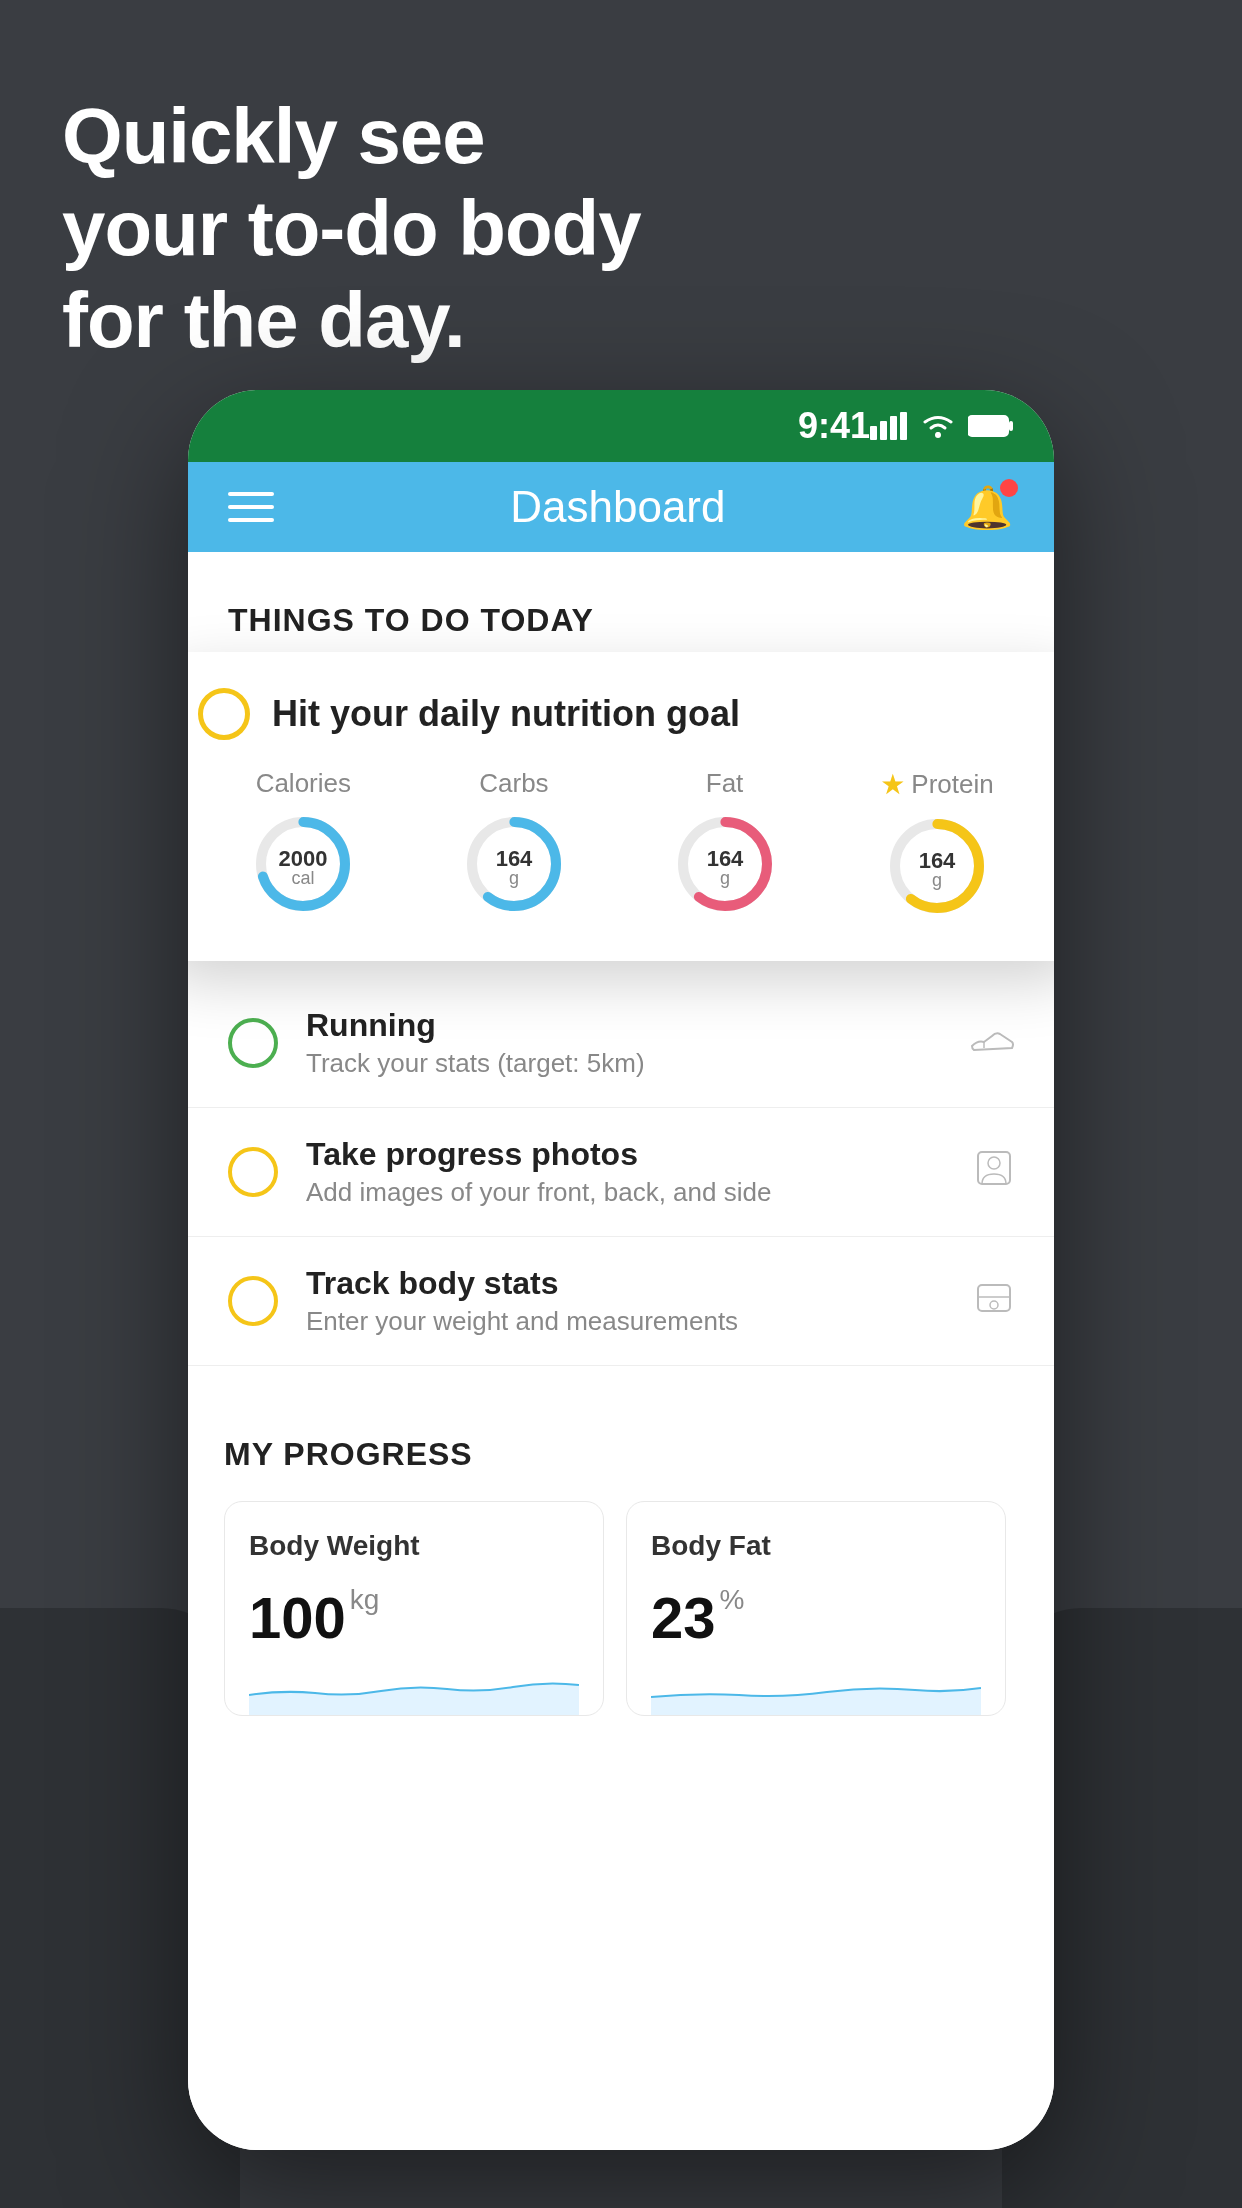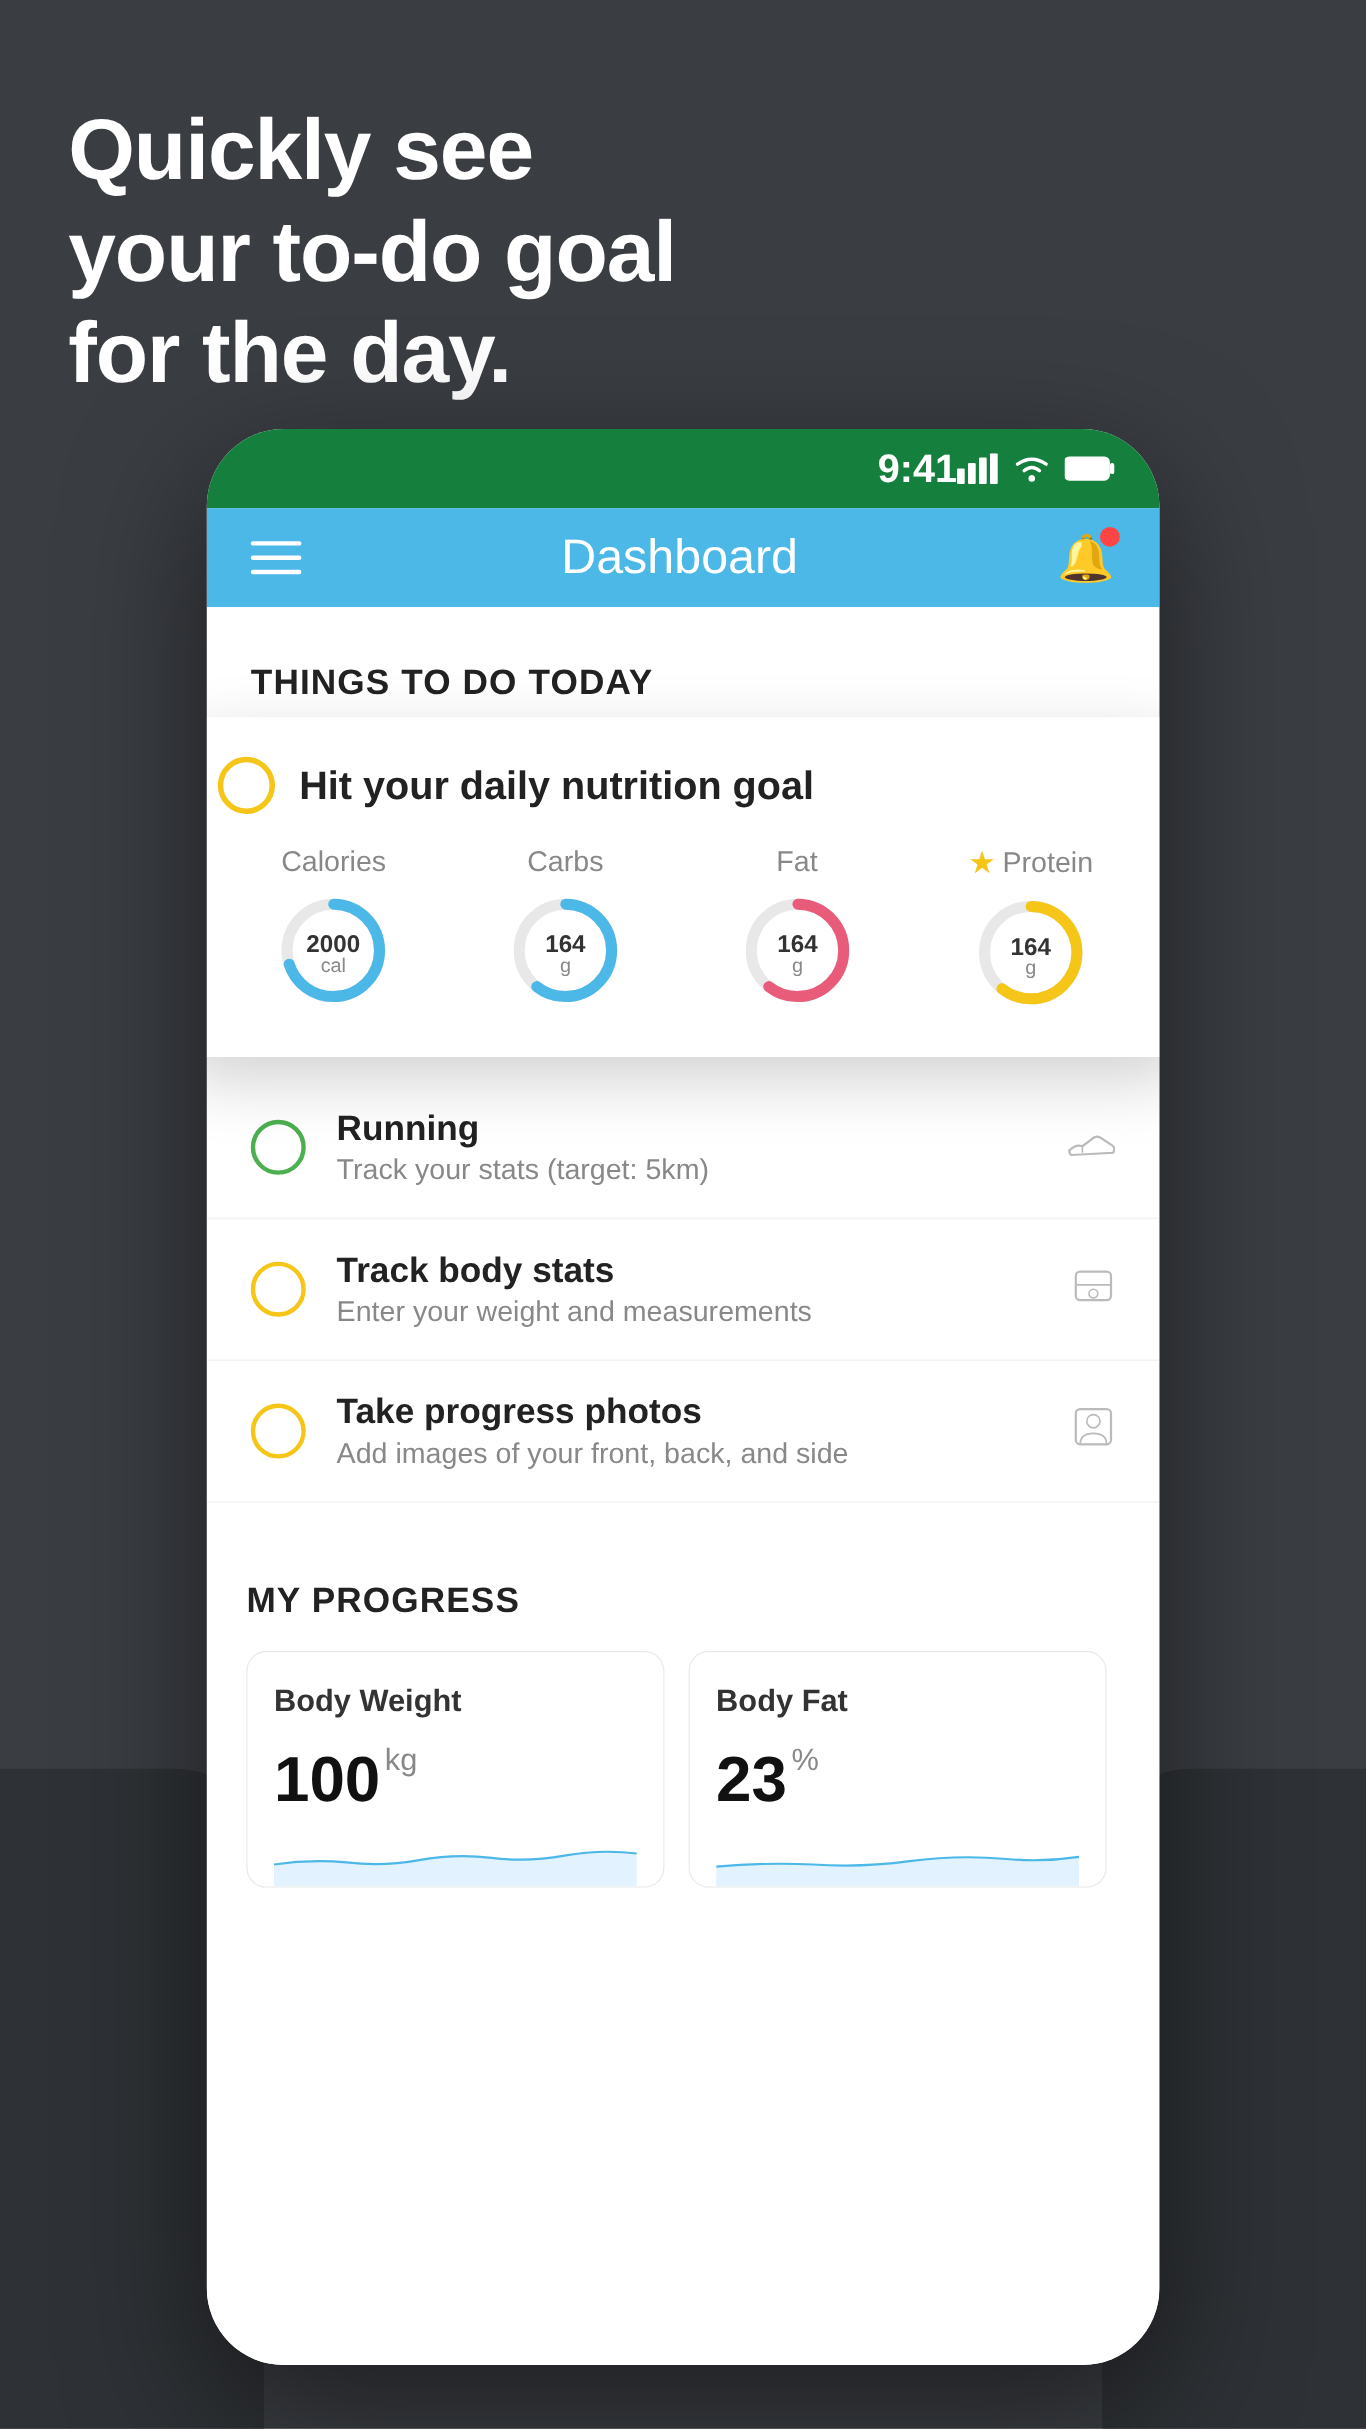--- a/index.html
+++ b/index.html
@@ -320,21 +320,21 @@
     }
   </style>
 </head>
 <body>
 
 <div class="bg-shape-left"></div>
 <div class="bg-shape-right"></div>
 
 <div class="headline">
   <div>Quickly see</div>
-  <div>your to-do goal</div>
+  <div>your to-do body</div>
   <div>for the day.</div>
 </div>
 
 <div class="phone">
 
   <div class="status-bar">
     <span class="status-time">9:41</span>
     <div class="status-icons">
       <svg width="38" height="28" viewBox="0 0 38 28">
         <rect x="0" y="14" width="7" height="14" rx="1" fill="white"></rect>
@@ -437,43 +437,43 @@
           <svg width="44" height="34" viewBox="0 0 44 34" fill="none">
             <path d="M2 24 Q8 18 14 20 L22 14 Q26 10 30 12 L42 20 Q44 22 42 26 L4 28 Q2 27 2 24Z" stroke="#bbb" stroke-width="2" fill="none"></path>
             <path d="M14 20 L14 26" stroke="#bbb" stroke-width="1.5"></path>
           </svg>
         </div>
       </div>
 
       <div class="todo-item">
         <div class="todo-circle-yellow"></div>
         <div class="todo-text">
+          <div class="todo-title">Take progress photos</div>
+          <div class="todo-subtitle">Add images of your front, back, and side</div>
+        </div>
+        <div class="todo-icon">
+          <svg width="40" height="40" viewBox="0 0 40 40" fill="none">
+            <rect x="4" y="4" width="32" height="32" rx="4" stroke="#bbb" stroke-width="2"></rect>
+            <circle cx="20" cy="15" r="6" stroke="#bbb" stroke-width="1.5"></circle>
+            <path d="M8 36 Q8 26 20 26 Q32 26 32 36" stroke="#bbb" stroke-width="1.5"></path>
+          </svg>
+        </div>
+      </div>
+
+      <div class="todo-item">
+        <div class="todo-circle-yellow"></div>
+        <div class="todo-text">
           <div class="todo-title">Track body stats</div>
           <div class="todo-subtitle">Enter your weight and measurements</div>
         </div>
         <div class="todo-icon">
           <svg width="40" height="40" viewBox="0 0 40 40" fill="none">
             <rect x="4" y="8" width="32" height="26" rx="4" stroke="#bbb" stroke-width="2"></rect>
             <line x1="4" y1="20" x2="36" y2="20" stroke="#bbb" stroke-width="1.5"></line>
             <circle cx="20" cy="28" r="4" stroke="#bbb" stroke-width="1.5"></circle>
-          </svg>
-        </div>
-      </div>
-
-      <div class="todo-item">
-        <div class="todo-circle-yellow"></div>
-        <div class="todo-text">
-          <div class="todo-title">Take progress photos</div>
-          <div class="todo-subtitle">Add images of your front, back, and side</div>
-        </div>
-        <div class="todo-icon">
-          <svg width="40" height="40" viewBox="0 0 40 40" fill="none">
-            <rect x="4" y="4" width="32" height="32" rx="4" stroke="#bbb" stroke-width="2"></rect>
-            <circle cx="20" cy="15" r="6" stroke="#bbb" stroke-width="1.5"></circle>
-            <path d="M8 36 Q8 26 20 26 Q32 26 32 36" stroke="#bbb" stroke-width="1.5"></path>
           </svg>
         </div>
       </div>
 
     </div>
 
     <div class="progress-section">
       <div class="progress-title">MY PROGRESS</div>
       <div class="progress-cards">
 

